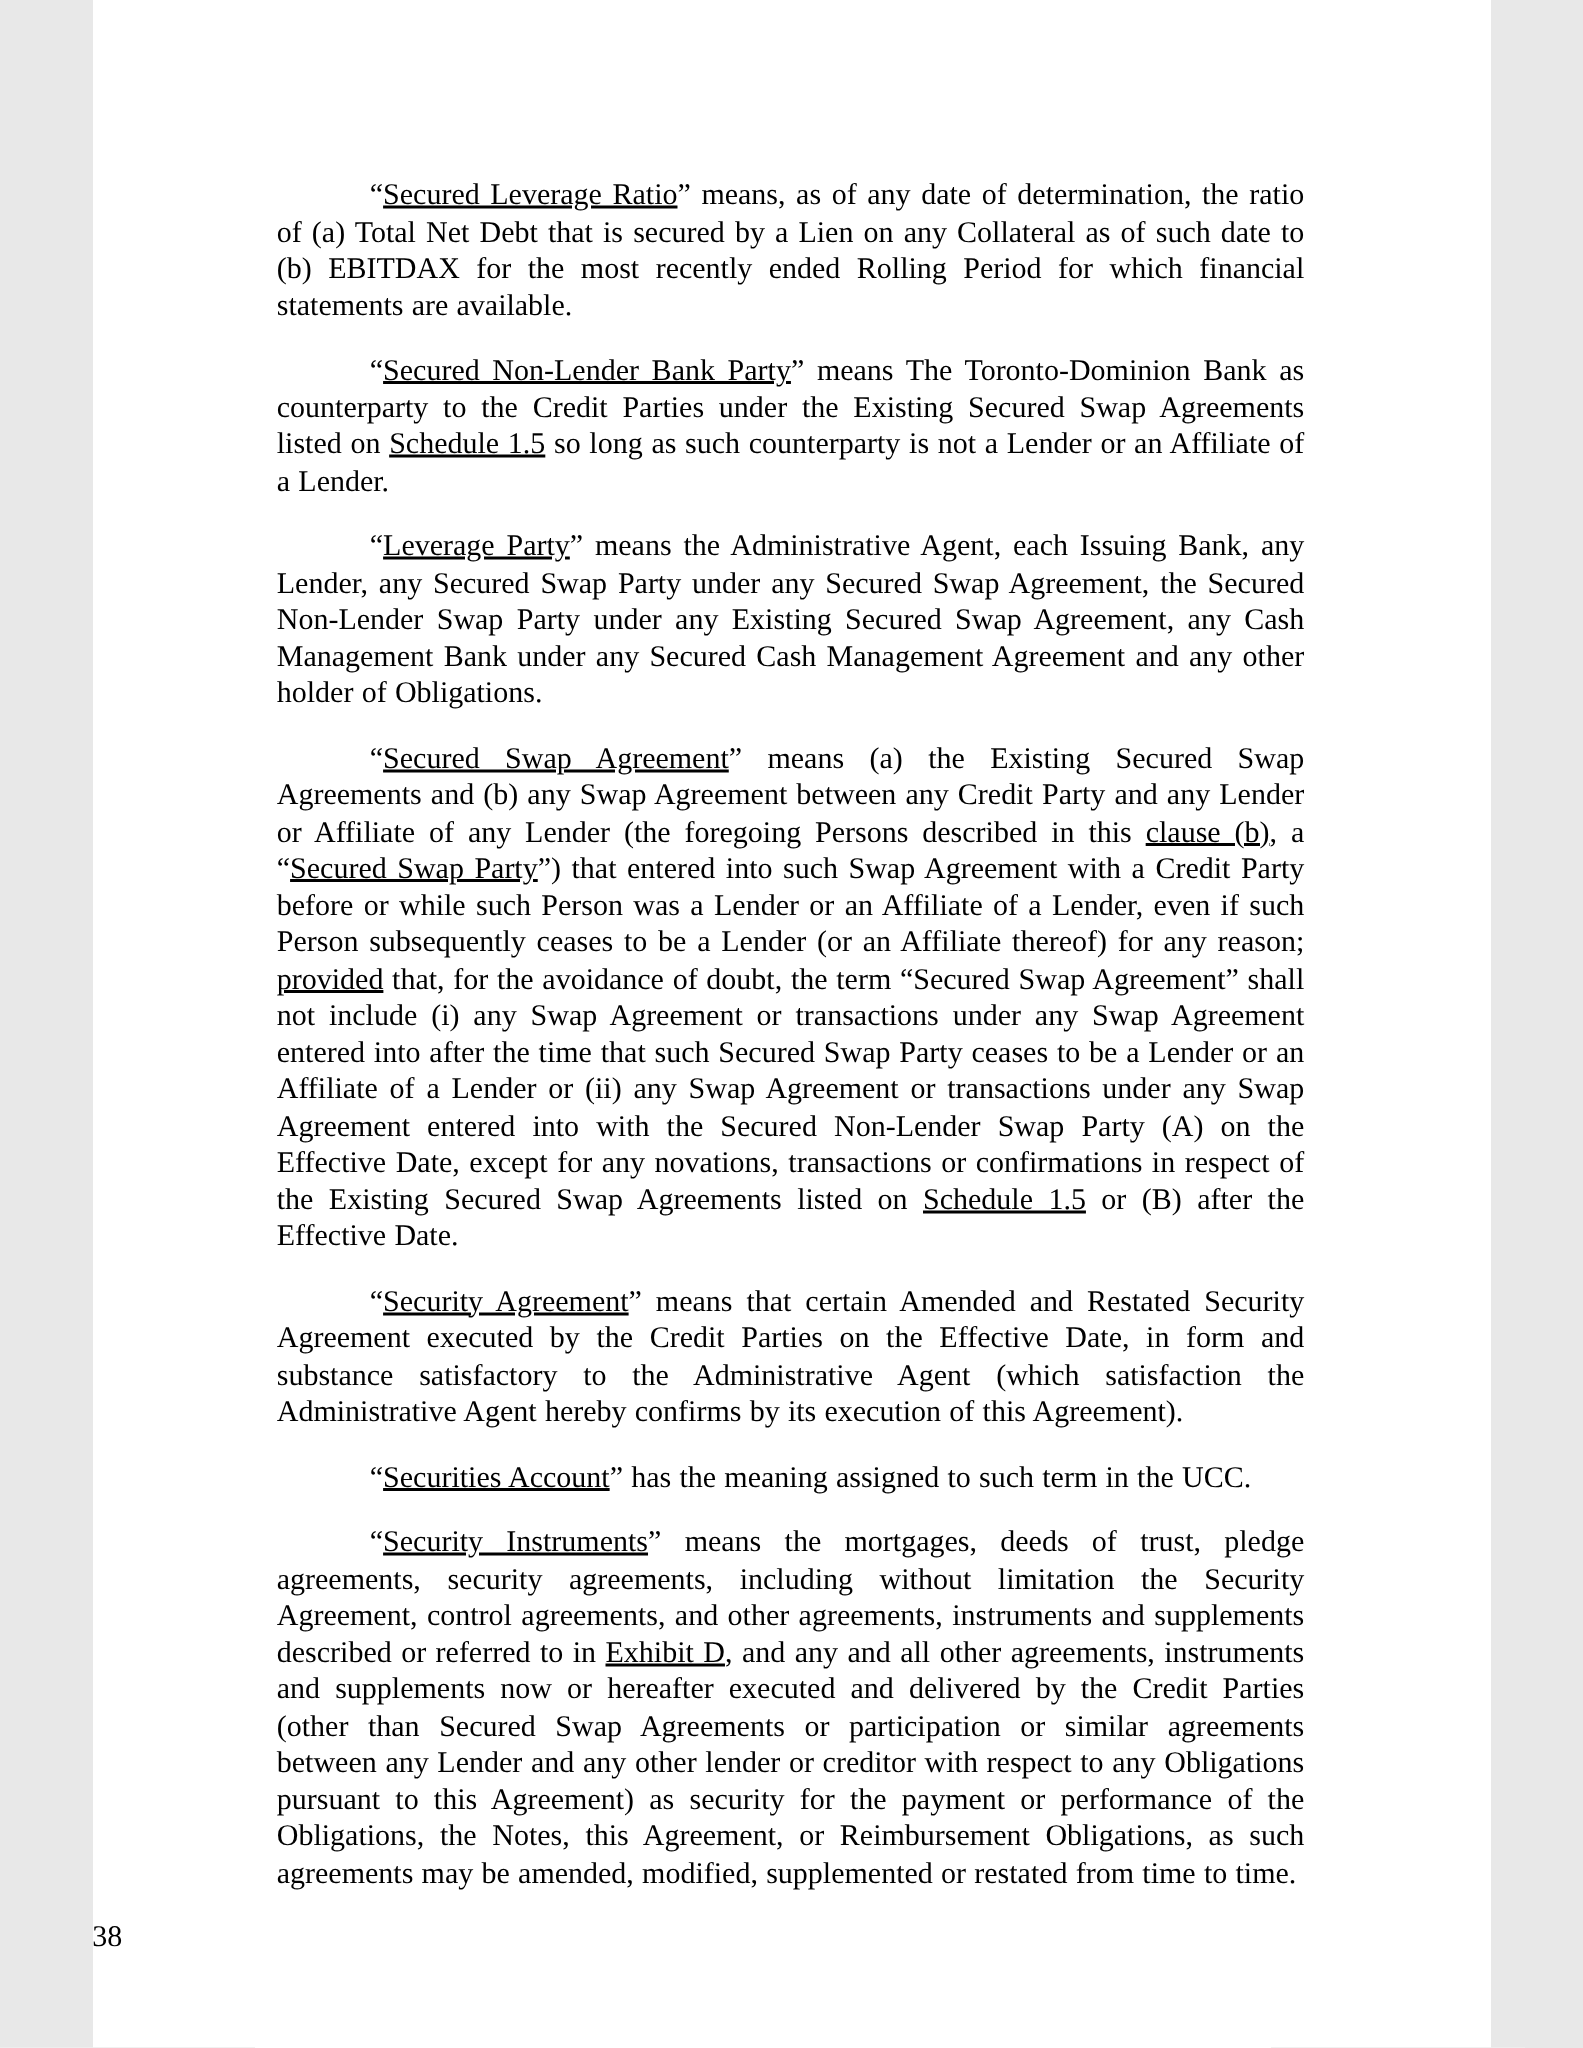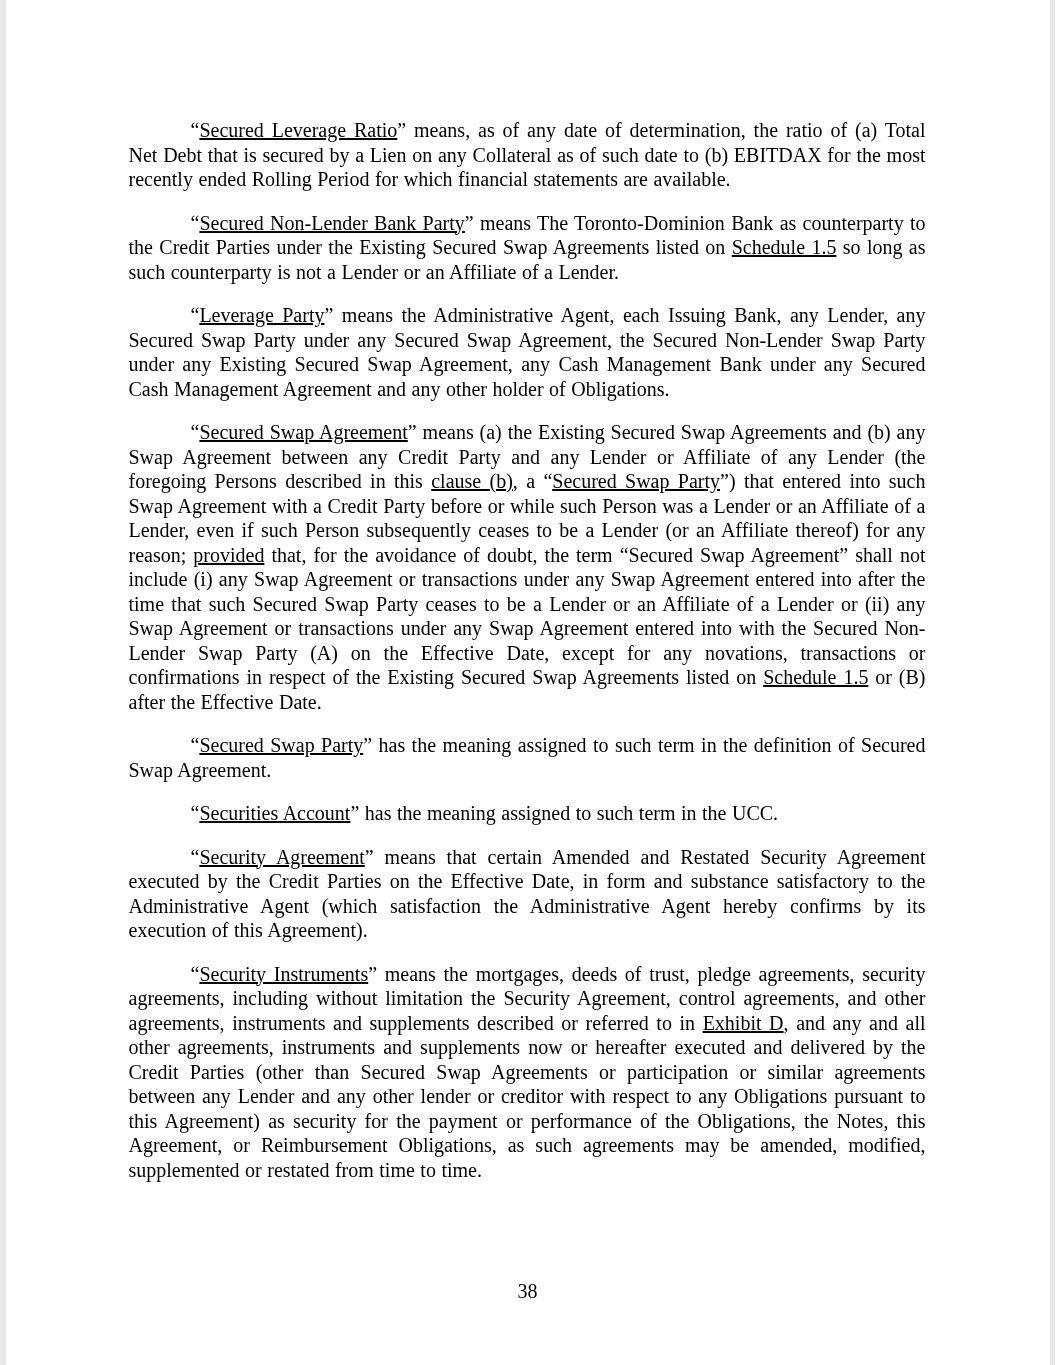--- a/index.html
+++ b/index.html
@@ -1,18 +1,18 @@
 <!DOCTYPE html>
 <html><head>
 <meta charset="utf-8">
 <style>
   * { margin: 0; padding: 0; box-sizing: border-box; }
   html, body { background: #e8e8e8; }
   .page {
-    width: 1044px;
+    width: 932px;
     height: 1365px;
     margin: 0 auto;
     background: #ffffff;
     position: relative;
     font-family: "Liberation Serif", serif;
     font-size: 20px;
     color: #000000;
   }
   .content {
     position: absolute;
@@ -26,32 +26,30 @@
     line-height: 24.5px;
     margin-bottom: 19px;
     word-spacing: 0.5px;
   }
   .para span.u { text-decoration: underline; }
   .page-number {
     position: absolute;
     bottom: 62px;
     left: 0;
     right: 0;
-    text-align: center;
     font-size: 20px;
   }
 </style>
 </head>
 <body>
 
 <div class="page">
   <div class="content">
     <p class="para"><span>“</span><span class="u">Secured Leverage Ratio</span><span>” means, as of any date of determination, the ratio of (a) Total Net Debt that is secured by a Lien on any Collateral as of such date to (b) EBITDAX for the most recently ended Rolling Period for which financial statements are available.</span></p>
     <p class="para"><span>“</span><span class="u">Secured Non-Lender Bank Party</span><span>” means The Toronto-Dominion Bank as counterparty to the Credit Parties under the Existing Secured Swap Agreements listed on </span><span class="u">Schedule 1.5</span><span> so long as such counterparty is not a Lender or an Affiliate of a Lender.</span></p>
     <p class="para"><span>“</span><span class="u">Leverage Party</span><span>” means the Administrative Agent, each Issuing Bank, any Lender, any Secured Swap Party under any Secured Swap Agreement, the Secured Non-Lender Swap Party under any Existing Secured Swap Agreement, any Cash Management Bank under any Secured Cash Management Agreement and any other holder of Obligations.</span></p>
     <p class="para"><span>“</span><span class="u">Secured Swap Agreement</span><span>” means (a) the Existing Secured Swap Agreements and (b) any Swap Agreement between any Credit Party and any Lender or Affiliate of any Lender (the foregoing Persons described in this </span><span class="u">clause (b)</span><span>, a “</span><span class="u">Secured Swap Party</span><span>”) that entered into such Swap Agreement with a Credit Party before or while such Person was a Lender or an Affiliate of a Lender, even if such Person subsequently ceases to be a Lender (or an Affiliate thereof) for any reason; </span><span class="u">provided</span><span> that, for the avoidance of doubt, the term “Secured Swap Agreement” shall not include (i) any Swap Agreement or transactions under any Swap Agreement entered into after the time that such Secured Swap Party ceases to be a Lender or an Affiliate of a Lender or (ii) any Swap Agreement or transactions under any Swap Agreement entered into with the Secured Non-Lender Swap Party (A) on the Effective Date, except for any novations, transactions or confirmations in respect of the Existing Secured Swap Agreements listed on </span><span class="u">Schedule 1.5</span><span> or (B) after the Effective Date.</span></p>
-    <p class="para"><span>“</span><span class="u">Secured Swap Party</span><span>” has the meaning assigned to such term in the definition of Secured Swap Agreement.</span></p>
+    <p class="para"><span>“</span><span class="u">Security Agreement</span><span>” means that certain Amended and Restated Security Agreement executed by the Credit Parties on the Effective Date, in form and substance satisfactory to the Administrative Agent (which satisfaction the Administrative Agent hereby confirms by its execution of this Agreement).</span></p>
     <p class="para"><span>“</span><span class="u">Securities Account</span><span>” has the meaning assigned to such term in the UCC.</span></p>
-    <p class="para"><span>“</span><span class="u">Security Agreement</span><span>” means that certain Amended and Restated Security Agreement executed by the Credit Parties on the Effective Date, in form and substance satisfactory to the Administrative Agent (which satisfaction the Administrative Agent hereby confirms by its execution of this Agreement).</span></p>
     <p class="para"><span>“</span><span class="u">Security Instruments</span><span>” means the mortgages, deeds of trust, pledge agreements, security agreements, including without limitation the Security Agreement, control agreements, and other agreements, instruments and supplements described or referred to in </span><span class="u">Exhibit D</span><span>, and any and all other agreements, instruments and supplements now or hereafter executed and delivered by the Credit Parties (other than Secured Swap Agreements or participation or similar agreements between any Lender and any other lender or creditor with respect to any Obligations pursuant to this Agreement) as security for the payment or performance of the Obligations, the Notes, this Agreement, or Reimbursement Obligations, as such agreements may be amended, modified, supplemented or restated from time to time.</span></p>
   </div>
   <div class="page-number">38</div>
 </div>
 
 </body></html>

